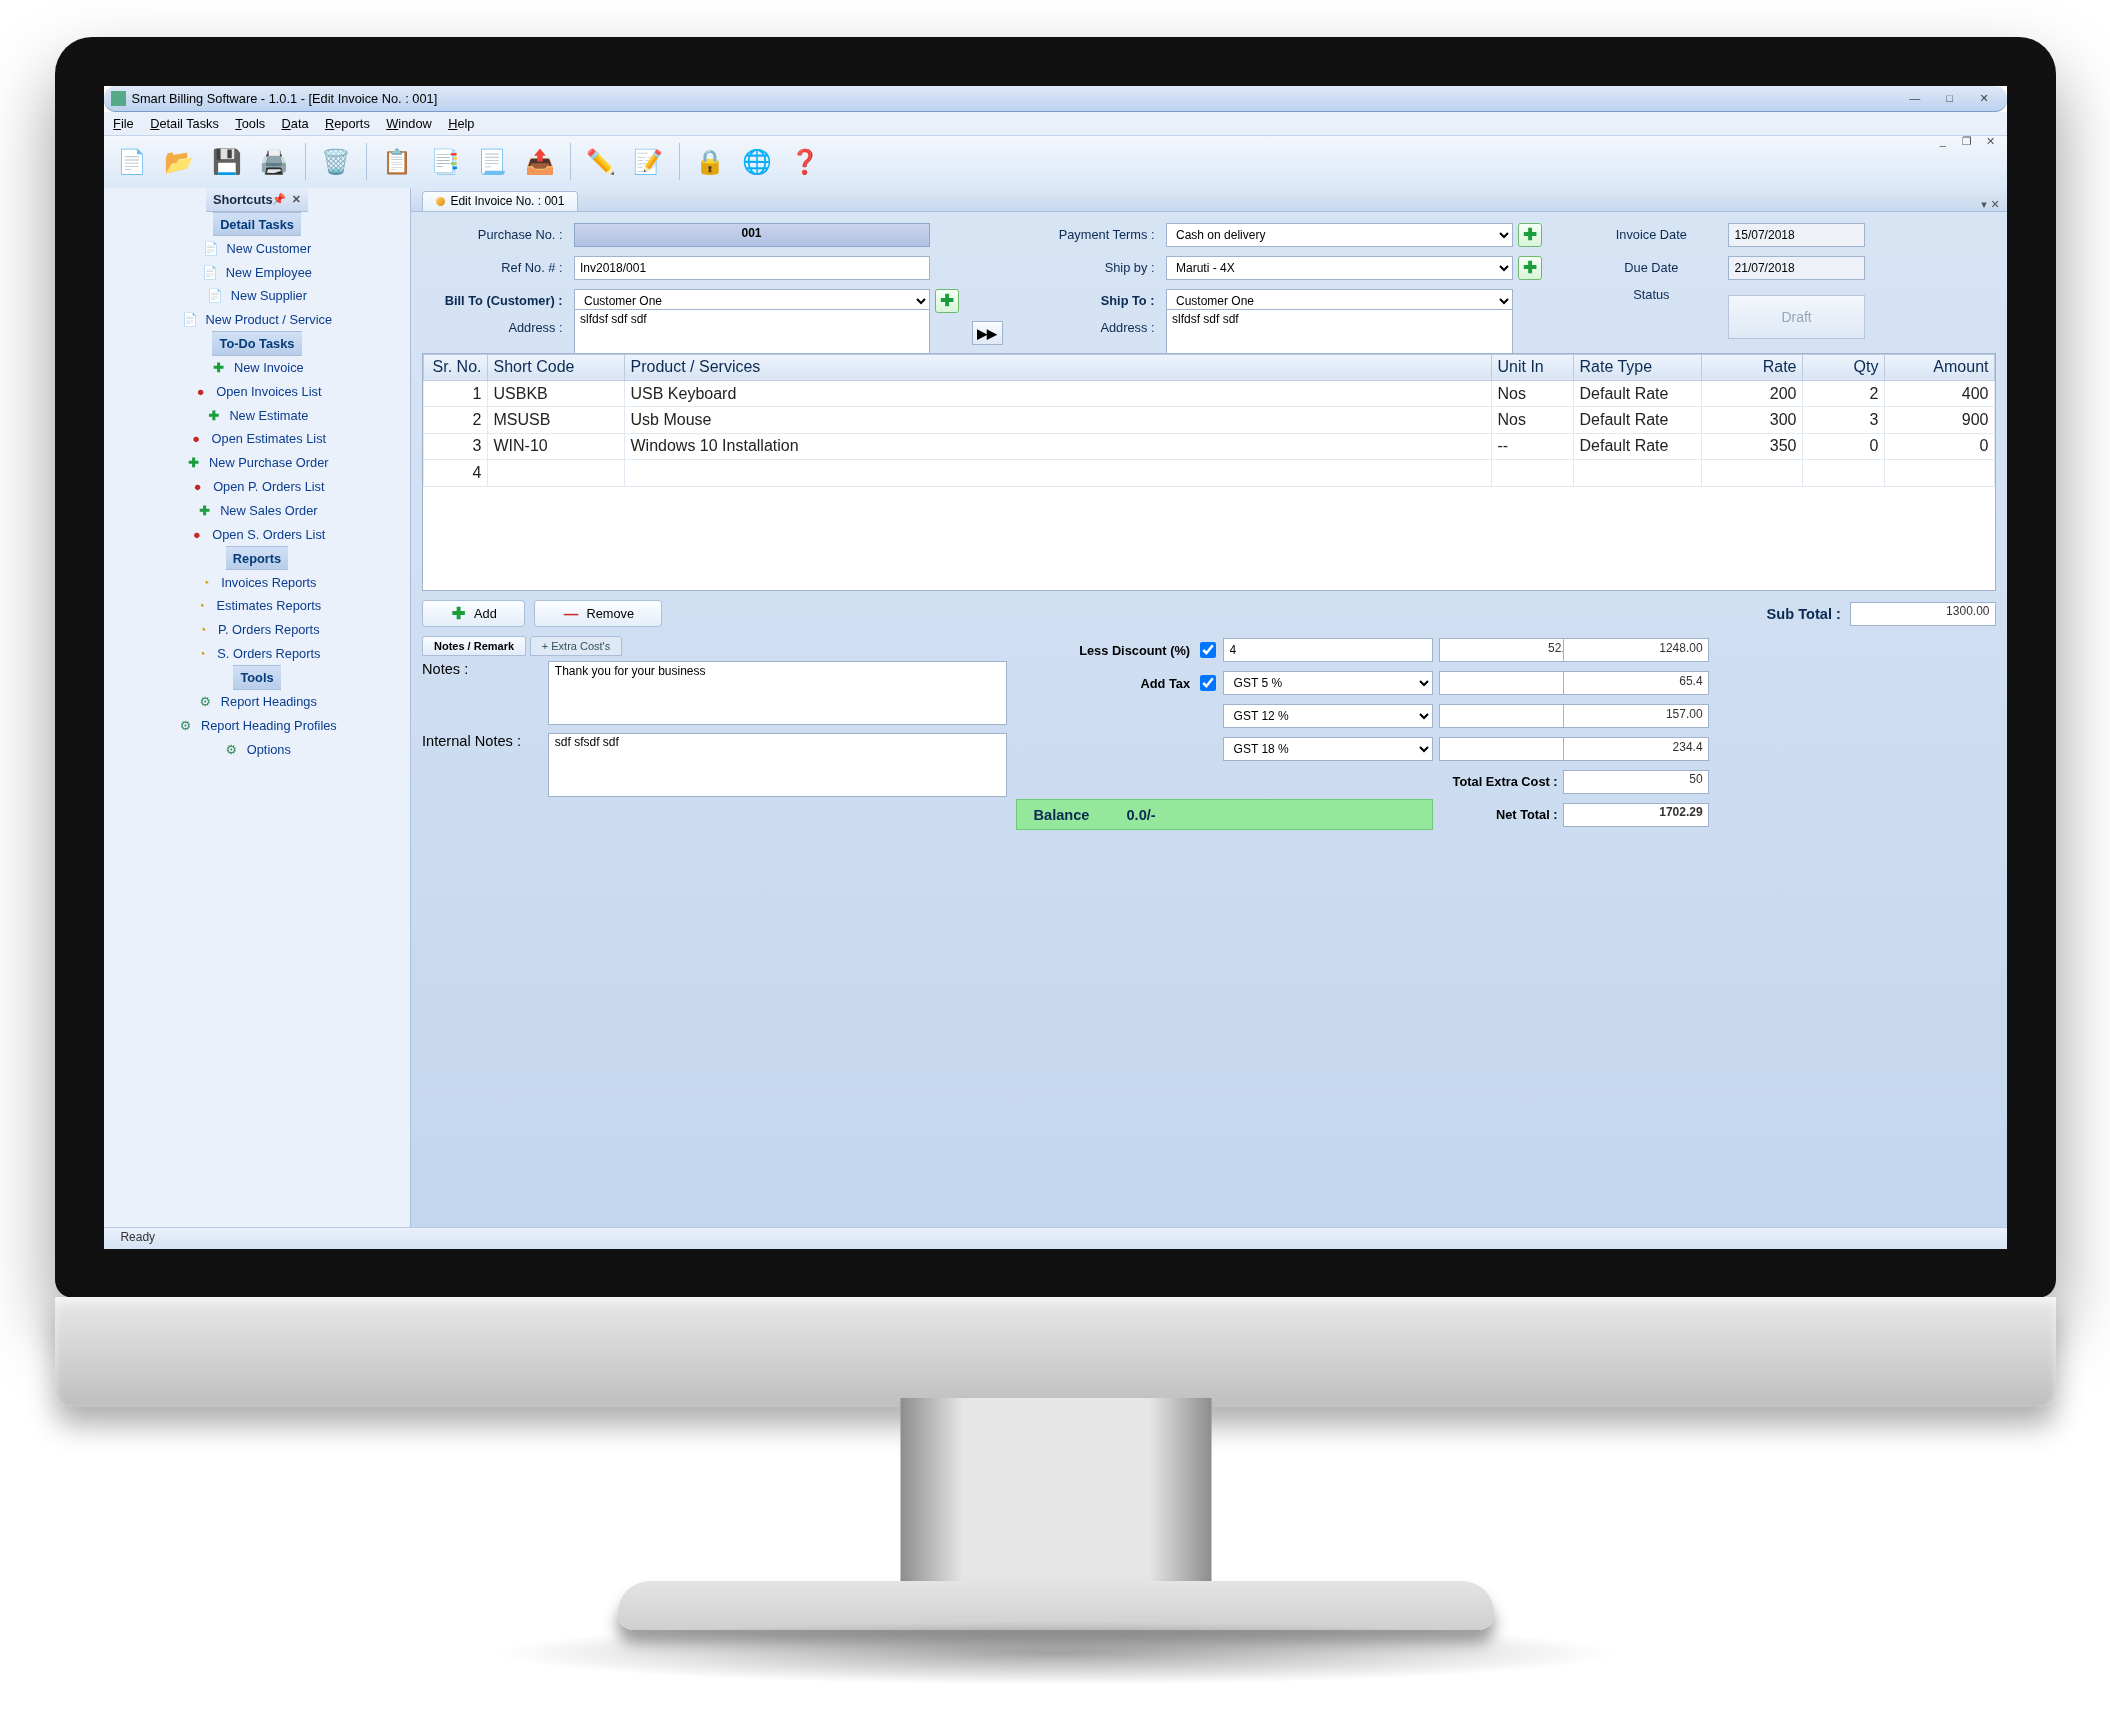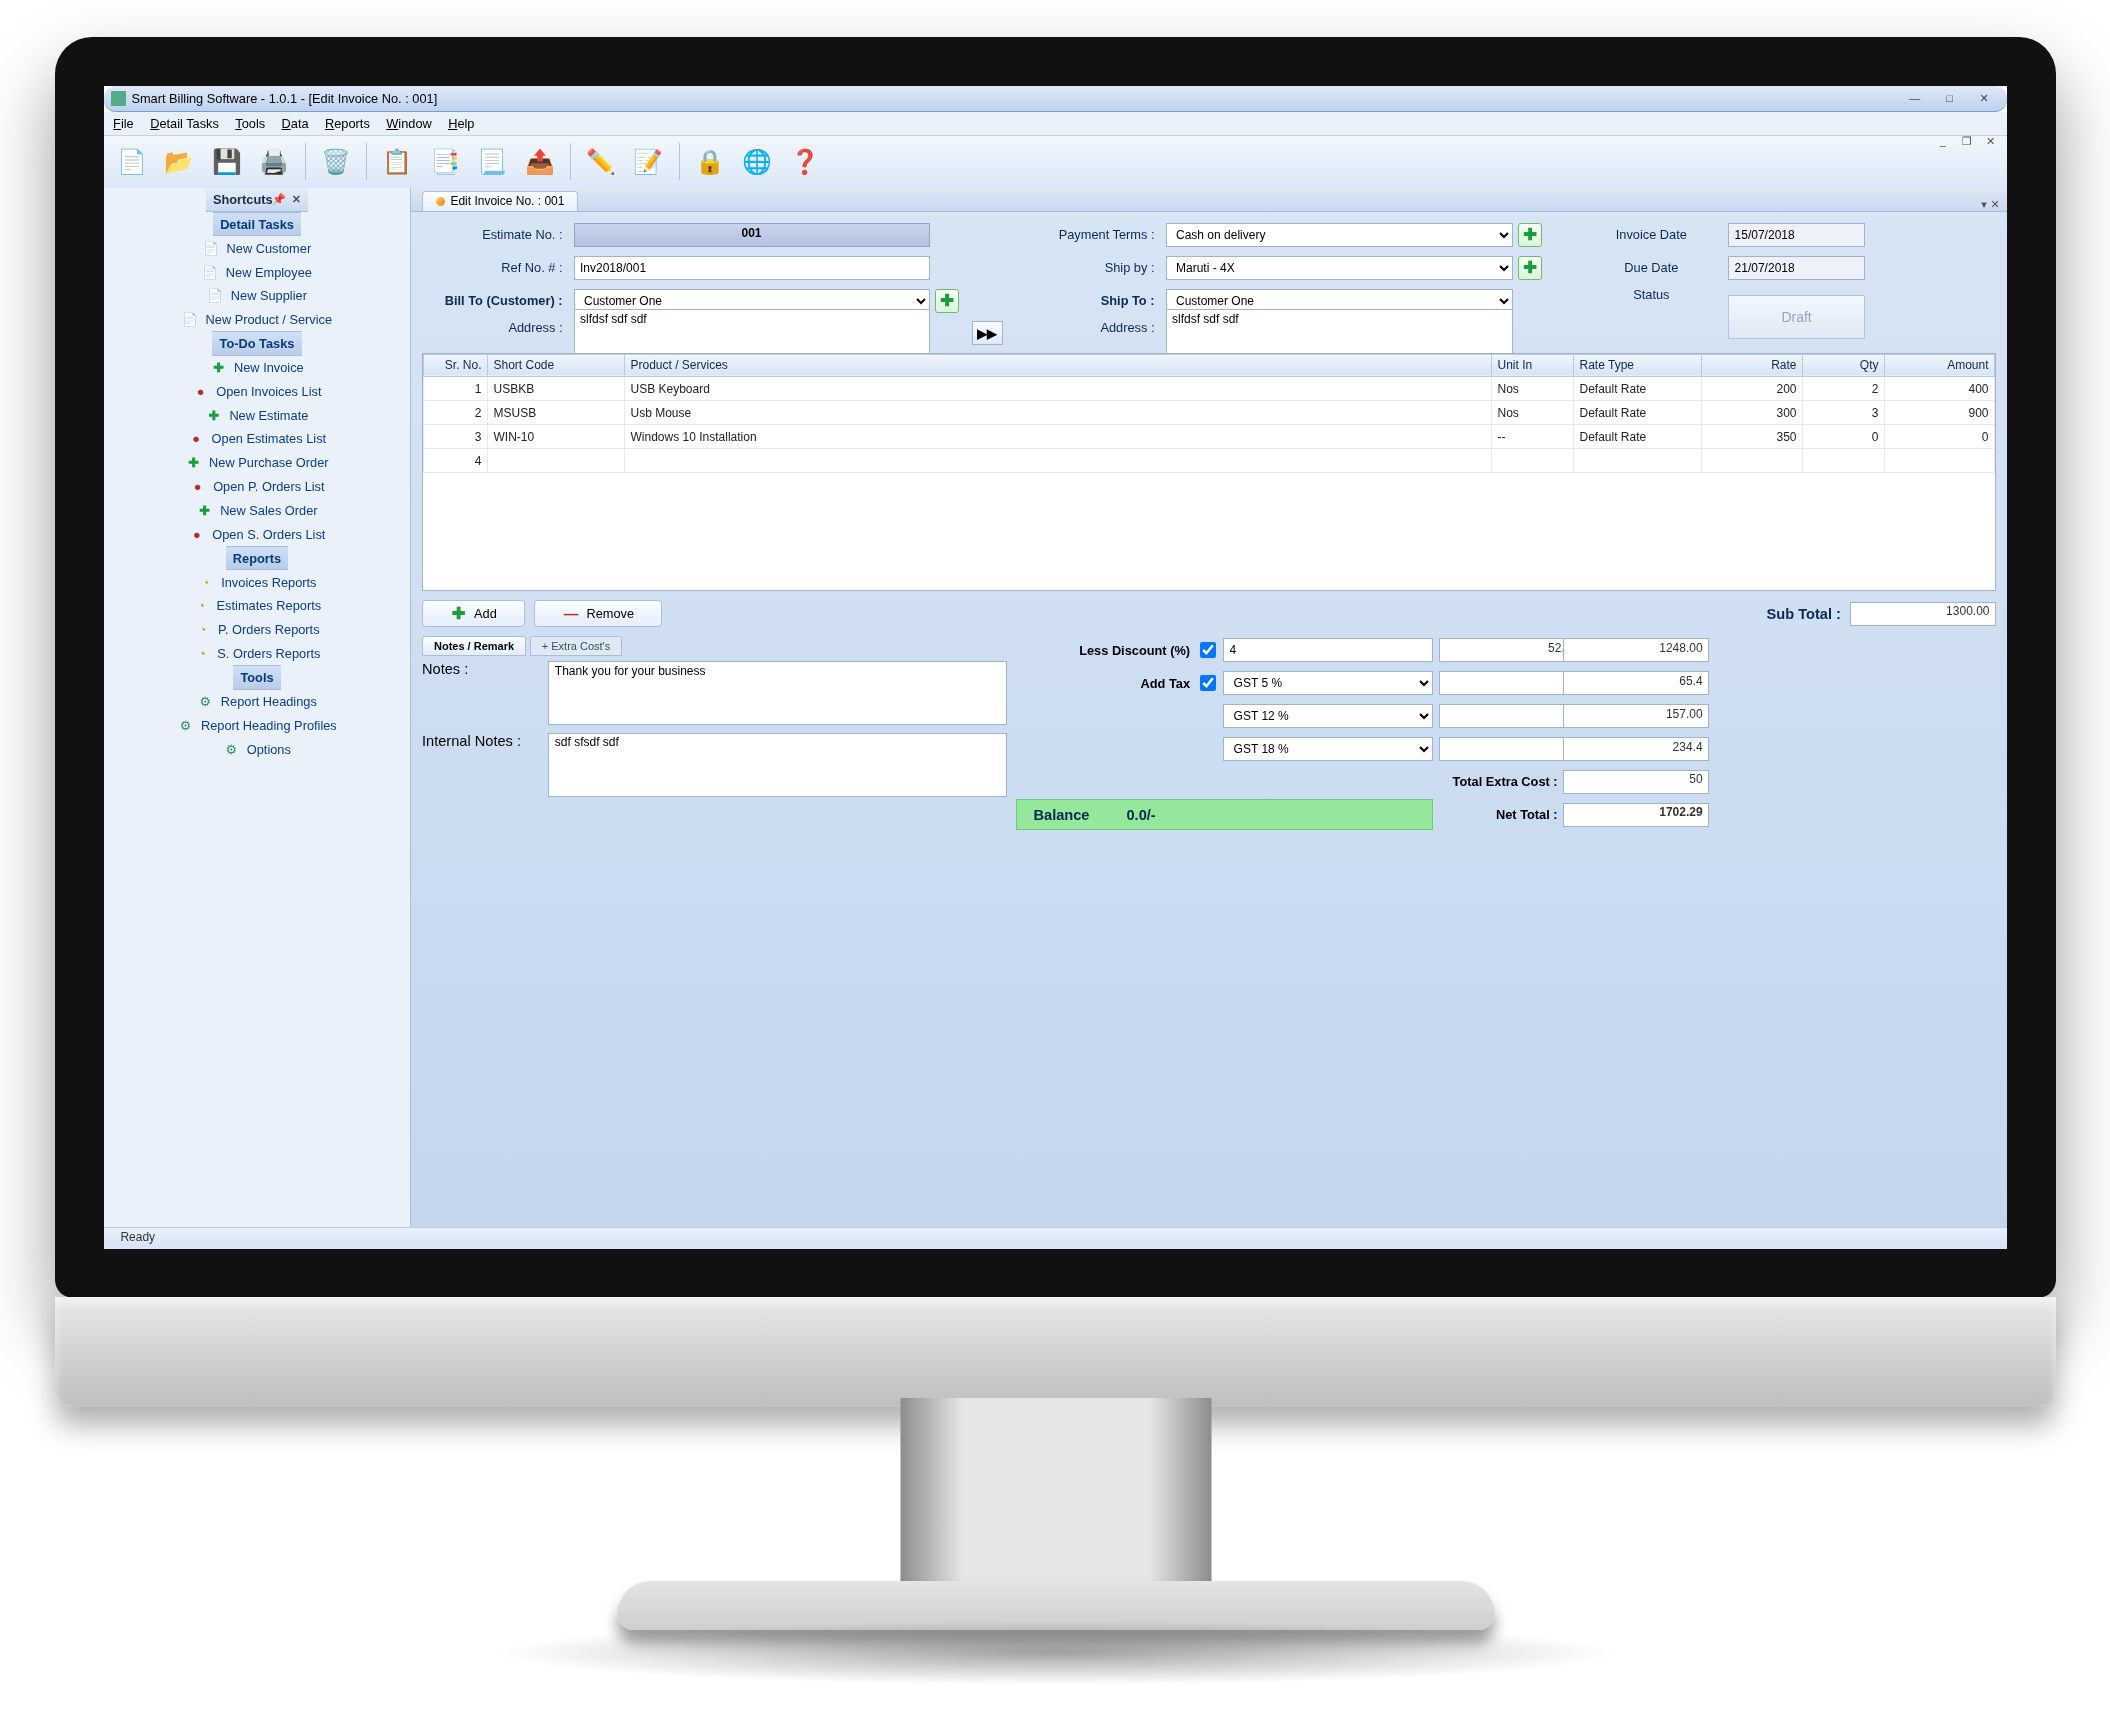--- a/index.html
+++ b/index.html
@@ -151,21 +151,21 @@
   .spacer-col { width:55px; }
   .ff-btn {
     width:31px;height:24px;background:linear-gradient(#fafcff,#e0e9f6);border:0.9px solid #9fb3cf;
     display:flex;align-items:center;justify-content:center;font-size:12.8px;font-weight:bold;
   }
 
   
   .table-wrap {
     border:0.9px solid #9fb3cf; background:#fff; flex:0 0 238px; overflow:hidden;
   }
-  table.items { width:100%; border-collapse:collapse; font-size:12px; }
+  table.items { width:100%; border-collapse:collapse; font-size:16px; }
   table.items th {
     background:linear-gradient(#eef4fc,#d8e4f4); border:0.9px solid #bccadd;
     padding:3.7px 5.5px; text-align:left; color:#0b2a52; font-weight:normal;
   }
   table.items th.r, table.items td.r { text-align:right; }
   table.items td {
     border:0.9px solid #e3e9f2; padding:3.7px 5.5px; height:24px; color:#222;
   }
 
   
@@ -357,21 +357,21 @@
           <div class="win-x">
             <span>▾</span>
             <span>✕</span>
           </div>
         </div>
 
         <div class="edit-pane">
 
           <div class="hdr-grid">
 
-            <label>Estimate No. :</label>
+            <label>Purchase No. :</label>
             <div class="inp val-box">001</div>
             <span></span>
             <span class="spacer-col"></span>
             <label>Payment Terms :</label>
             <select class="inp"><option>Cash on delivery</option></select>
             <div class="btn-plus">✚</div>
             <span></span>
             <label class="left">Invoice Date</label>
             <input class="inp date-ro" value="15/07/2018" style="">
 

